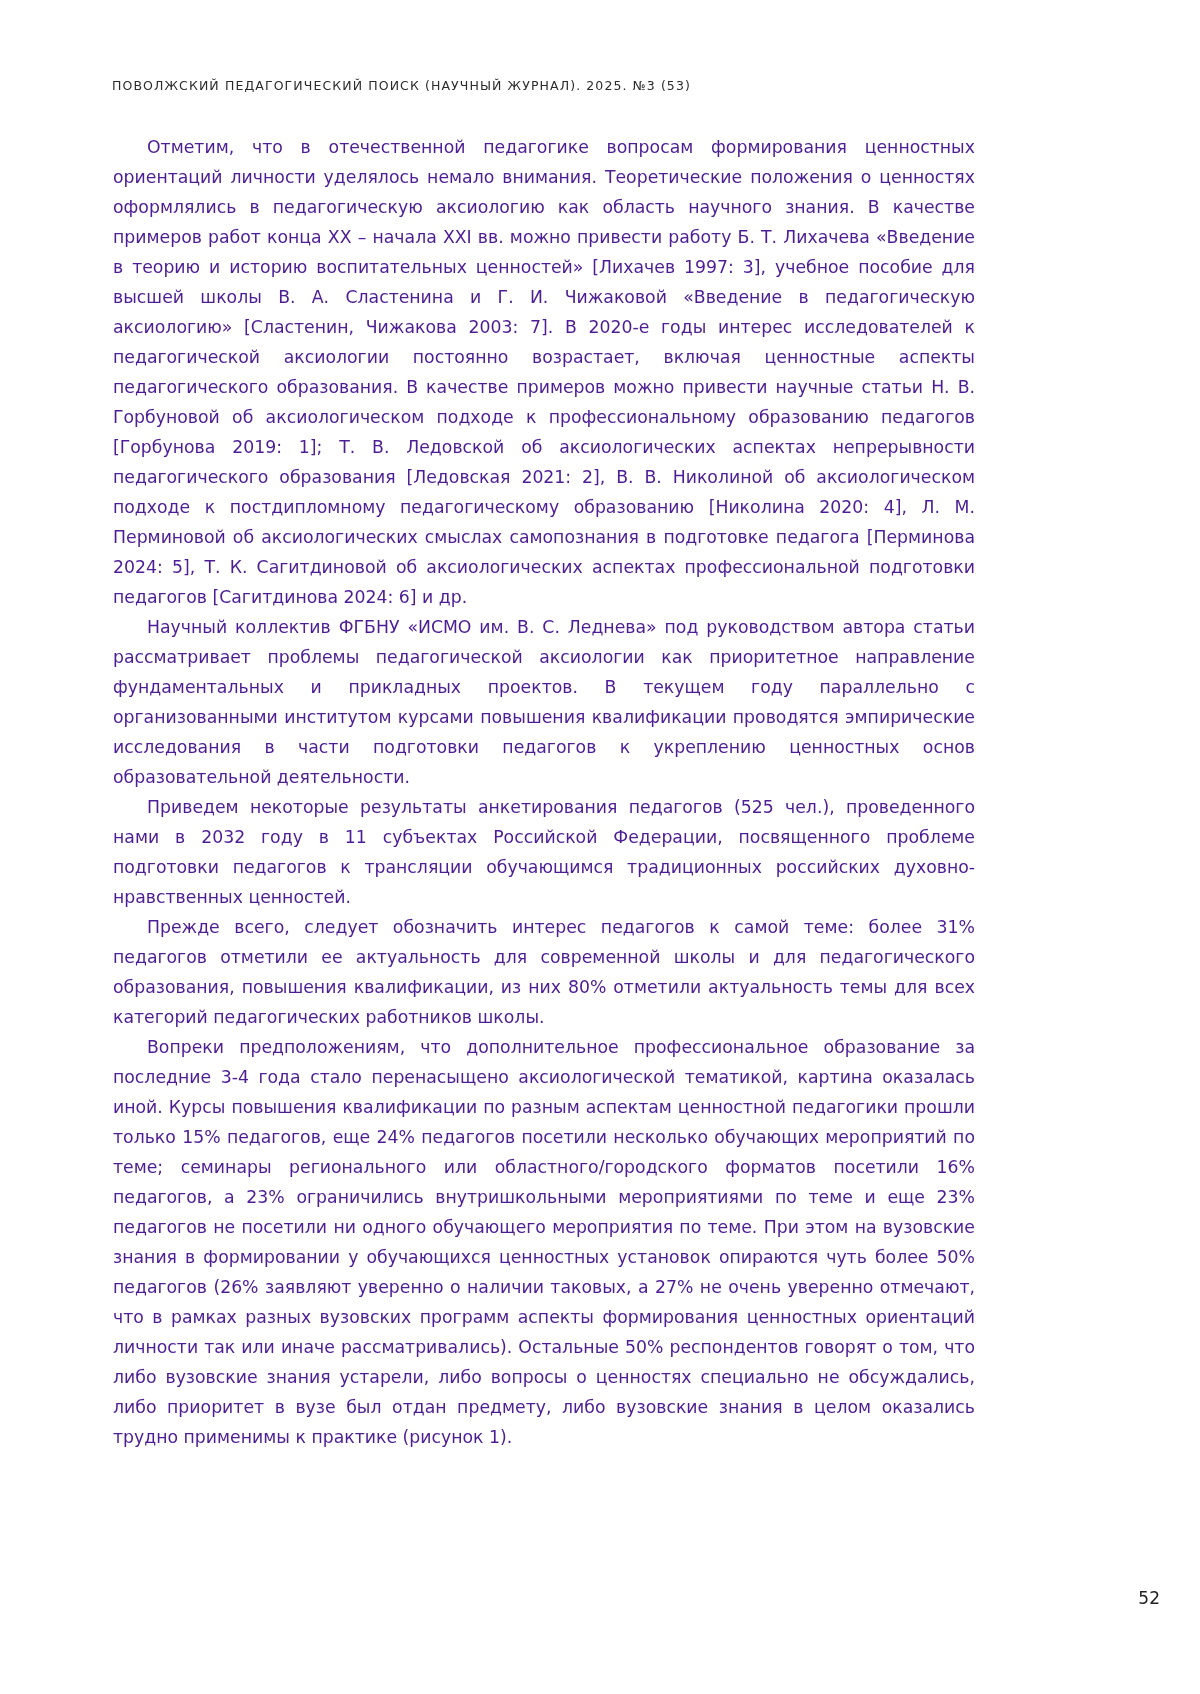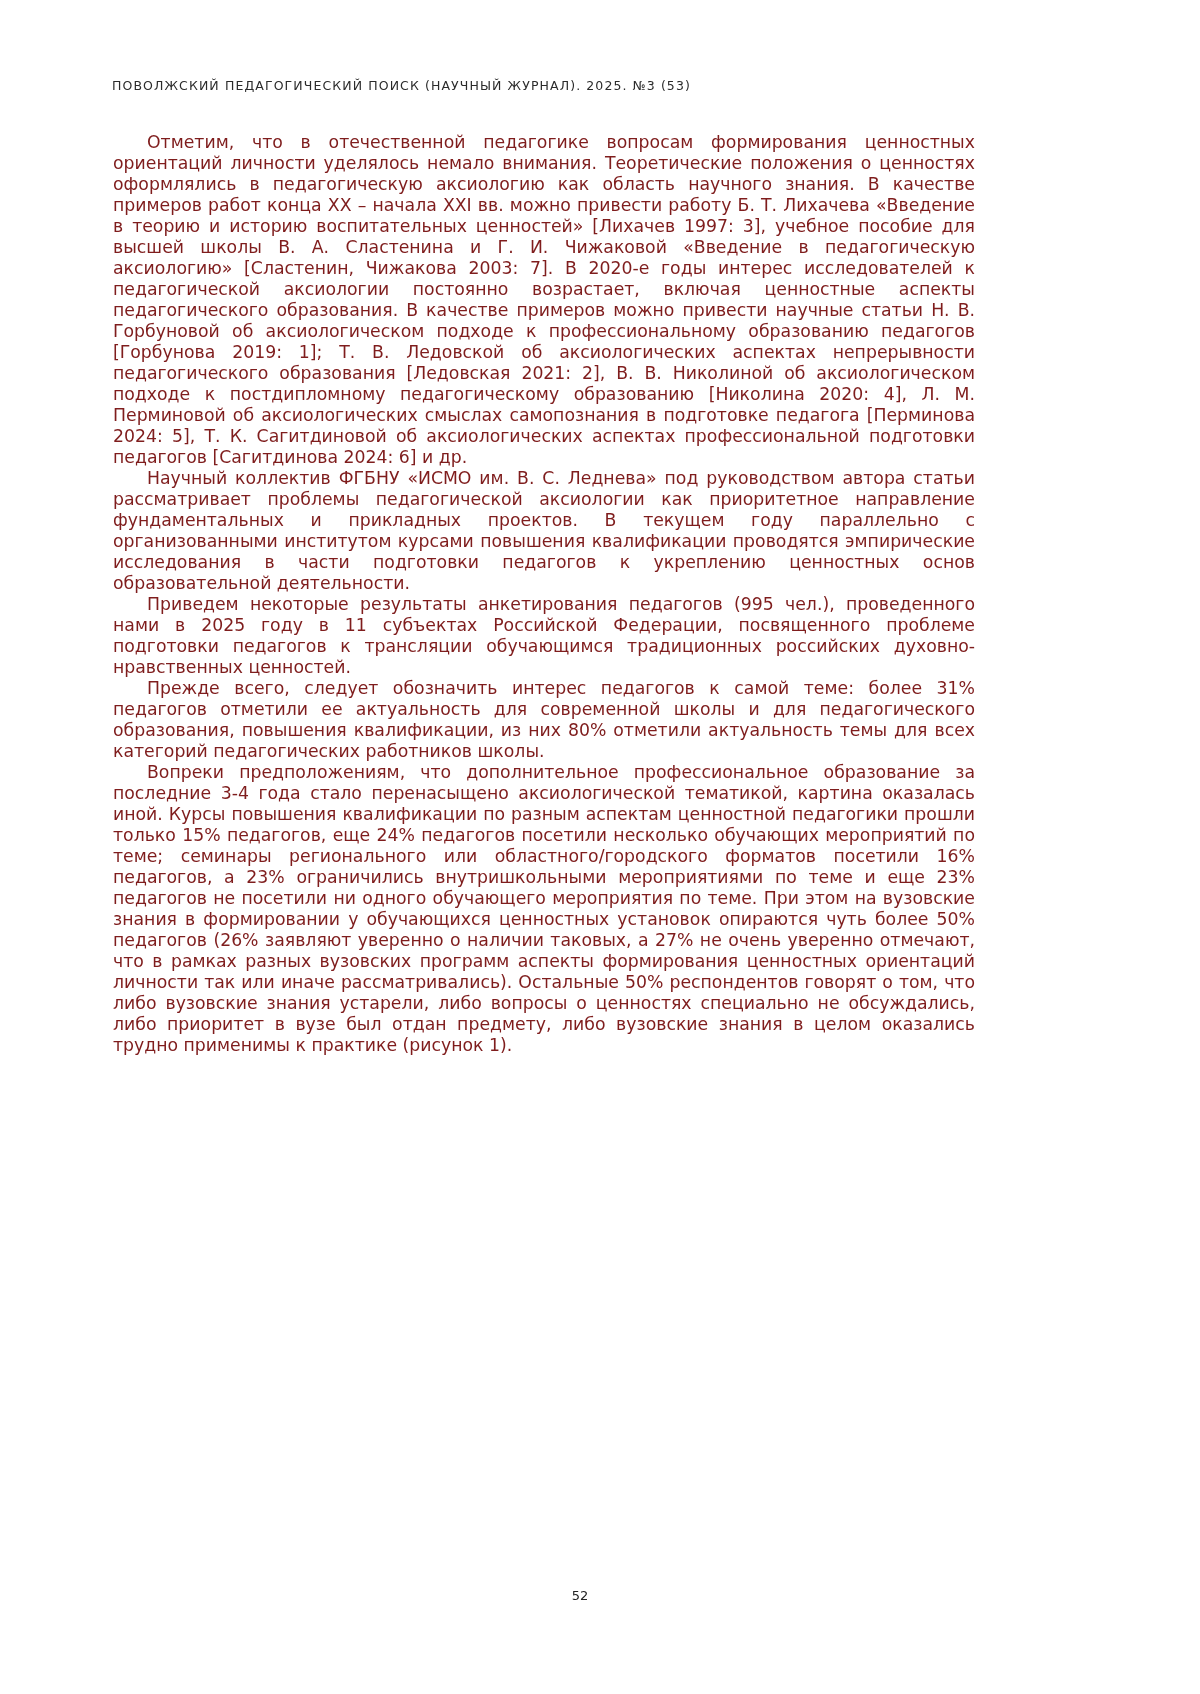--- a/index.html
+++ b/index.html
@@ -35,51 +35,51 @@
     text-transform: uppercase;
     font-family: "DejaVu Sans", sans-serif;
     white-space: nowrap;
   }
   .body-text {
     position: absolute;
     top: 132px;
     left: 113px;
     width: 862px;
     font-size: 17.3px;
-    line-height: 21px;
+    line-height: 30px;
     text-align: justify;
     text-justify: inter-word;
-    color: #7f1d1d;
+    color: #4c1d95;
     font-family: "DejaVu Sans", sans-serif;
   }
   .body-text p {
     margin: 0;
     text-indent: 34px;
     hyphens: manual;
   }
   .page-number {
     position: absolute;
     top: 1588px;
     left: 0;
     width: 1160px;
-    text-align: center;
-    font-size: 13px;
+    text-align: right;
+    font-size: 17px;
     color: #222222;
   }
 </style>
 </head>
 <body>
 
 <div class="page">
 
   <div class="running-head">ПОВОЛЖСКИЙ ПЕДАГОГИЧЕСКИЙ ПОИСК (НАУЧНЫЙ ЖУРНАЛ). 2025. №3 (53)</div>
 
   <div class="body-text">
     <p>Отметим, что в отечественной педагогике вопросам формирования ценностных ориентаций личности уделялось немало внимания. Теоретические положения о ценностях оформлялись в педагогическую аксиологию как область научного знания. В качестве примеров работ конца XX – начала XXI вв. можно привести работу Б. Т. Лихачева «Введение в теорию и историю воспитательных ценностей» [Лихачев 1997: 3], учебное пособие для высшей школы В. А. Сластенина и Г. И. Чижаковой «Введение в педагогическую аксиологию» [Сластенин, Чижакова 2003: 7]. В 2020-е годы интерес исследователей к педагогической аксиологии постоянно возрастает, включая ценностные аспекты педагогического образования. В качестве примеров можно привести научные статьи Н. В. Горбуновой об аксиологическом подходе к профессиональному образованию педагогов [Горбунова 2019: 1]; Т. В. Ледовской об аксиологических аспектах непрерывности педагогического образования [Ледовская 2021: 2], В. В. Николиной об аксиологическом подходе к постдипломному педагогическому образованию [Николина 2020: 4], Л. М. Перминовой об аксиологических смыслах самопознания в подготовке педагога [Перминова 2024: 5], Т. К. Сагитдиновой об аксиологических аспектах профессиональной подготовки педагогов [Сагитдинова 2024: 6] и др.</p>
     <p>Научный коллектив ФГБНУ «ИСМО им. В. С. Леднева» под руководством автора статьи рассматривает проблемы педагогической аксиологии как приоритетное направление фундаментальных и прикладных проектов. В текущем году параллельно с организованными институтом курсами повышения квалификации проводятся эмпирические исследования в части подготовки педагогов к укреплению ценностных основ образовательной деятельности.</p>
-    <p>Приведем некоторые результаты анкетирования педагогов (995 чел.), проведенного нами в 2025 году в 11 субъектах Российской Федерации, посвященного проблеме подготовки педагогов к трансляции обучающимся традиционных российских духовно-нравственных ценностей.</p>
+    <p>Приведем некоторые результаты анкетирования педагогов (525 чел.), проведенного нами в 2032 году в 11 субъектах Российской Федерации, посвященного проблеме подготовки педагогов к трансляции обучающимся традиционных российских духовно-нравственных ценностей.</p>
     <p>Прежде всего, следует обозначить интерес педагогов к самой теме: более 31% педагогов отметили ее актуальность для современной школы и для педагогического образования, повышения квалификации, из них 80% отметили актуальность темы для всех категорий педагогических работников школы.</p>
     <p>Вопреки предположениям, что дополнительное профессиональное образование за последние 3-4 года стало перенасыщено аксиологической тематикой, картина оказалась иной. Курсы повышения квалификации по разным аспектам ценностной педагогики прошли только 15% педагогов, еще 24% педагогов посетили несколько обучающих мероприятий по теме; семинары регионального или областного/городского форматов посетили 16% педагогов, а 23% ограничились внутришкольными мероприятиями по теме и еще 23% педагогов не посетили ни одного обучающего мероприятия по теме. При этом на вузовские знания в формировании у обучающихся ценностных установок опираются чуть более 50% педагогов (26% заявляют уверенно о наличии таковых, а 27% не очень уверенно отмечают, что в рамках разных вузовских программ аспекты формирования ценностных ориентаций личности так или иначе рассматривались). Остальные 50% респондентов говорят о том, что либо вузовские знания устарели, либо вопросы о ценностях специально не обсуждались, либо приоритет в вузе был отдан предмету, либо вузовские знания в целом оказались трудно применимы к практике (рисунок 1).</p>
   </div>
 
   <div class="page-number">52</div>
 
 </div>
 
 </body></html>

